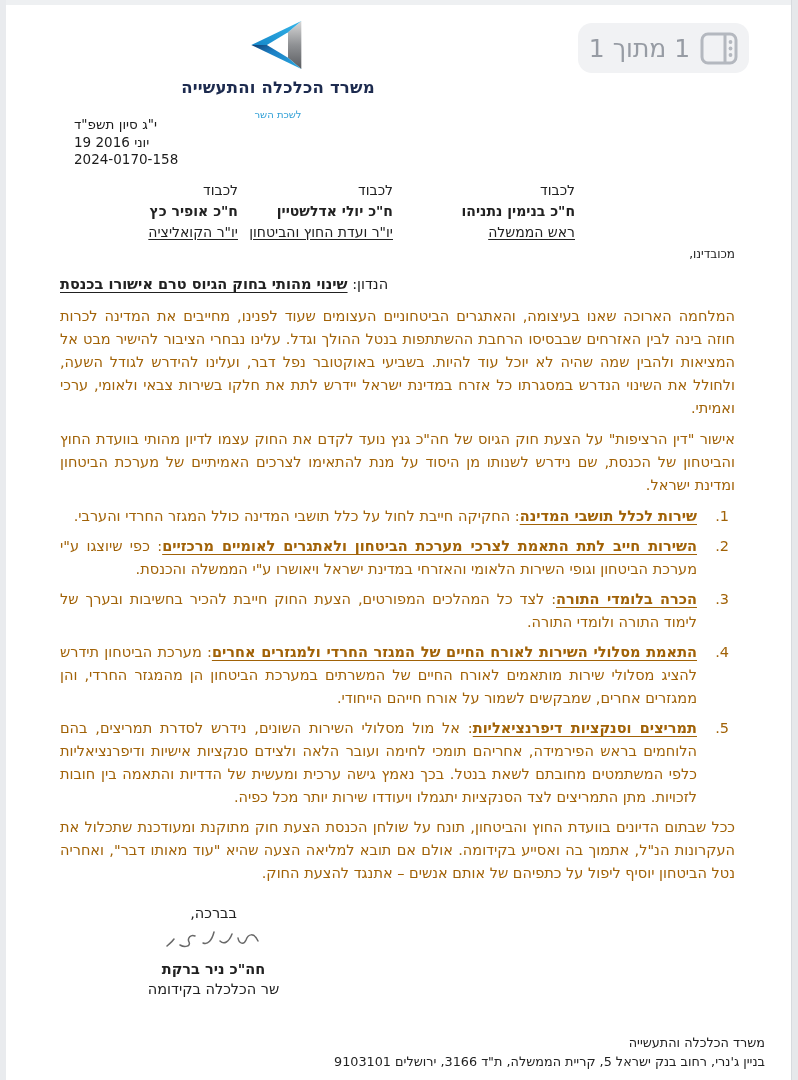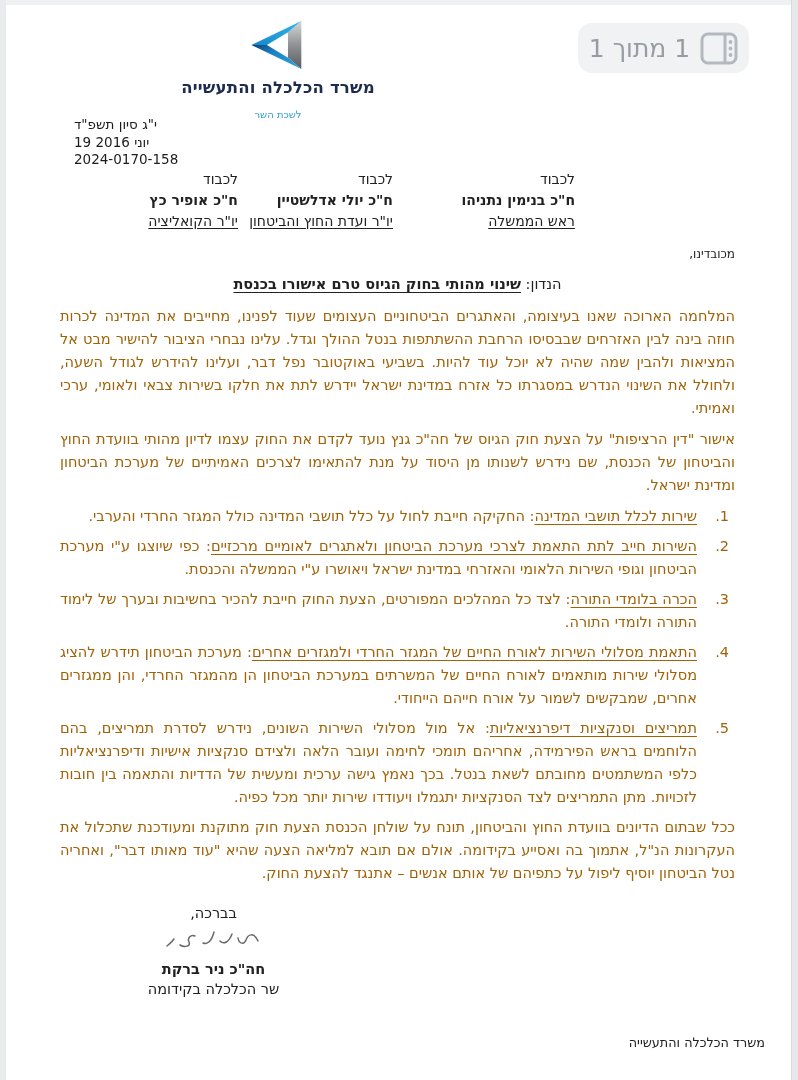--- a/index.html
+++ b/index.html
@@ -27,45 +27,45 @@
   
   .letterhead{position:absolute;left:168px;top:20px;width:220px;text-align:center;}
   .letterhead .logo{display:block;margin:0 auto 4px auto;}
   .ministry-name{font-size:16.5px;font-weight:bold;color:#1d2b4f;letter-spacing:0.2px;}
   .office-name{font-size:10px;color:#2f9fd6;margin-top:12px;}
 
   
   .meta{position:absolute;left:74px;top:116px;direction:ltr;text-align:left;font-size:13.5px;line-height:17.5px;color:#1c1c1c;}
 
   
-  .recipient{position:absolute;top:169px;direction:rtl;text-align:right;font-size:14px;line-height:21px;}
+  .recipient{position:absolute;top:180px;direction:rtl;text-align:right;font-size:14px;line-height:21px;}
   .rec-1{right:223px;}
   .rec-2{right:405px;}
   .rec-3{right:560px;}
   .rec-name{font-weight:bold;}
   .rec-title{text-decoration:underline;text-underline-offset:2px;}
 
   .greeting{position:absolute;right:63px;top:247px;font-size:12px;}
 
-  .subject-line{position:absolute;right:63px;left:60px;top:276px;text-align:center;font-size:14.5px;direction:rtl;}
+  .subject-line{position:absolute;right:63px;left:60px;top:276px;text-align:left;font-size:14.5px;direction:rtl;}
   .subject{font-weight:bold;text-decoration:underline;text-underline-offset:2.5px;}
 
   
   .body-flow{
     position:absolute;right:63px;left:60px;top:305px;
     direction:rtl;text-align:justify;
     font-size:14.5px;line-height:23px;color:#a16207;
   }
   .body-flow p{margin:0 0 8px 0;}
   .intro{margin-bottom:8px;}
   ol.principles{list-style:none;margin:0;padding:0;}
   ol.principles li{display:flex;margin:0 0 7px 0;}
   .num{flex:none;width:38px;padding-right:6px;box-sizing:border-box;text-align:right;}
   .li-text{flex:1;text-align:justify;}
-  .lead{font-weight:normal;text-decoration:underline;text-underline-offset:2.5px;}
+  .lead{font-weight:bold;text-decoration:underline;text-underline-offset:2.5px;}
   .closing-par{margin-top:1px;}
 
   
   .signature{position:absolute;left:136px;top:903px;width:155px;text-align:center;font-size:14.5px;line-height:20px;}
   .sig-script{margin:2px 0 1px 0;}
   .sig-name{font-weight:bold;}
 
   
   .footer{position:absolute;right:33px;top:1033px;direction:rtl;text-align:right;font-size:12.8px;line-height:19px;color:#222;}
 </style>
@@ -179,13 +179,14 @@
     <svg width="104" height="28" viewBox="0 0 104 28">
       <path d="M96,16 C92,7 86,9 84,15 C82,20 77,19 76,13 M70,9 C67,17 62,20 58,16 M52,7 C50,15 46,20 41,18 M33,11 C29,9 25,13 27,17 C29,21 23,23 18,20 M12,14 C10,17 7,19 5,21" stroke="#4d4d4d" stroke-width="1.5" fill="none" stroke-linecap="round" opacity="0.85"></path>
     </svg>
   </div>
   <div class="sig-name">חה"כ ניר ברקת</div>
   <div>שר הכלכלה בקידומה</div>
 </div>
 
 <div class="footer">
   <div>משרד הכלכלה והתעשייה</div>
+  <div>בניין ג'נרי, רחוב בנק ישראל 5, קריית הממשלה, ת"ד 3166, ירושלים 9103101</div>
 </div>
 
 </body></html>

